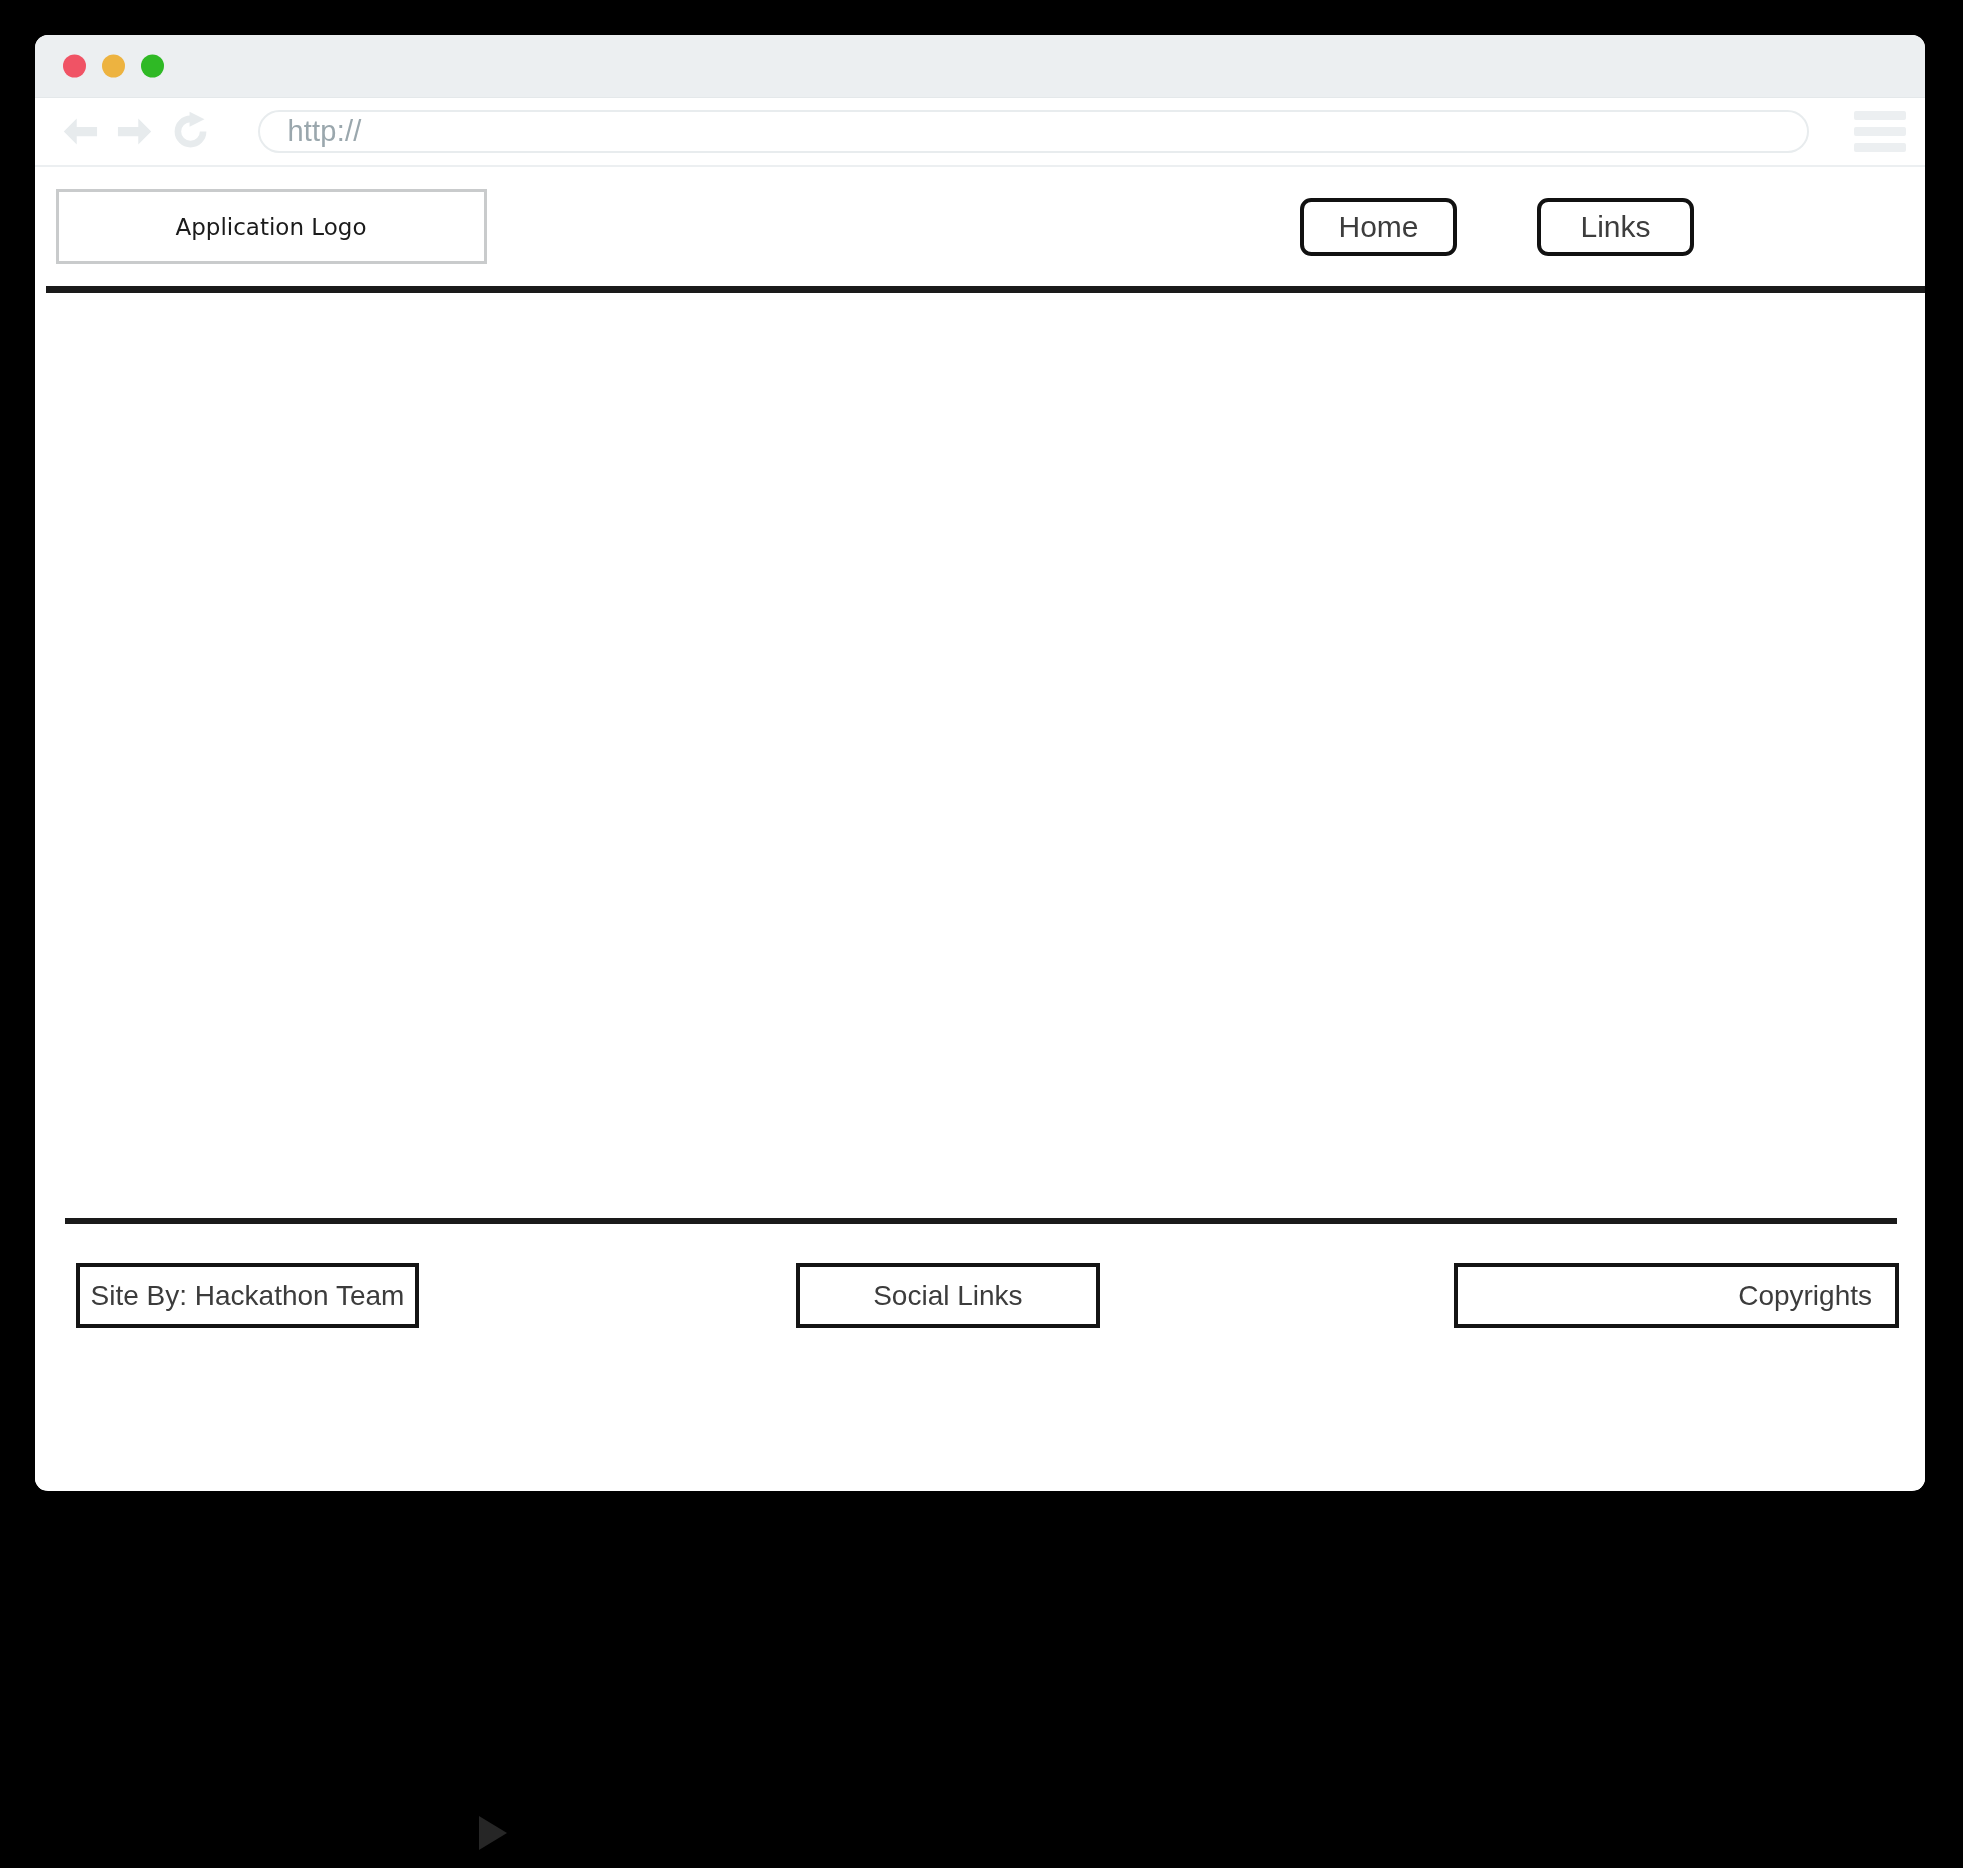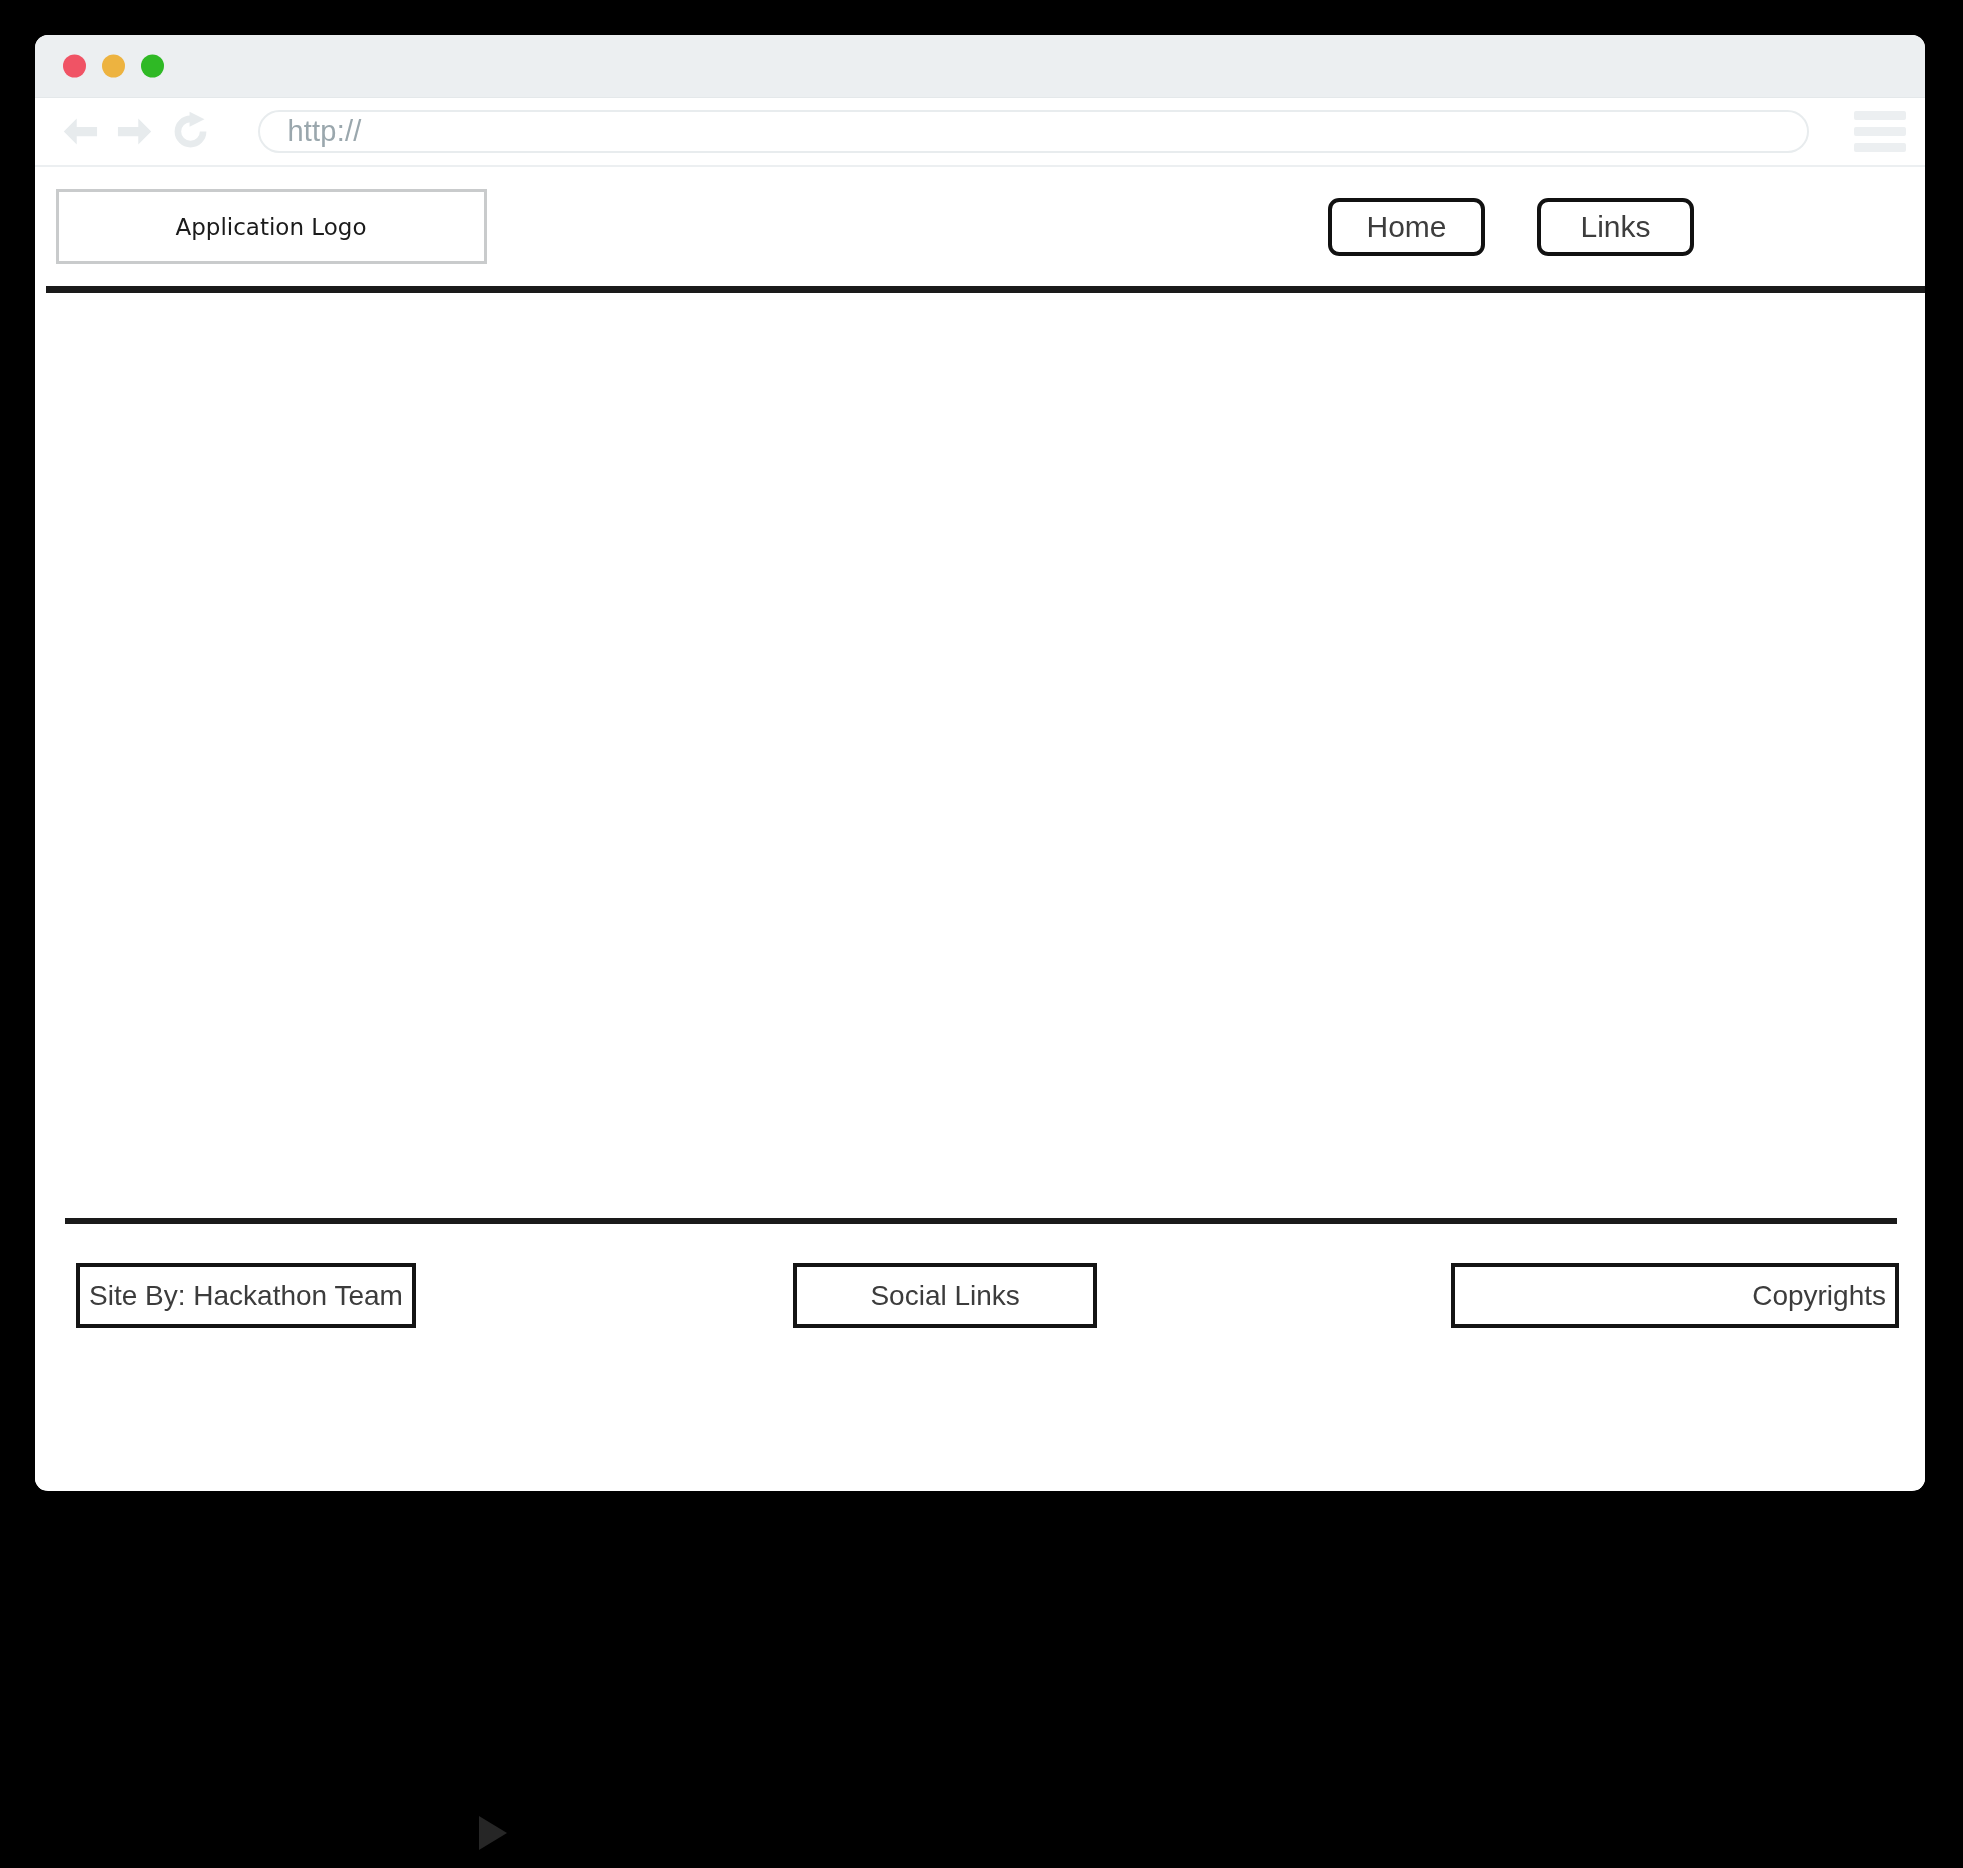--- a/index.html
+++ b/index.html
@@ -144,21 +144,21 @@
     box-sizing: border-box;
   }
   .logo-text {
     font-size: 23px;
     color: #1b1b1b;
     font-family: "DejaVu Sans", sans-serif;
   }
   .nav-buttons {
     display: flex;
     align-items: center;
-    gap: 52px;
+    gap: 80px;
     margin-right: 205px;
   }
   .nav-btn {
     min-width: 157px;
     height: 58px;
     border: 4.7px solid #111111;
     border-radius: 11.2px;
     background: #ffffff;
     display: flex;
     align-items: center;
@@ -206,21 +206,21 @@
     box-sizing: border-box;
   }
   .footer-box {
     height: 65px;
     border: 4.7px solid #141414;
     background: #ffffff;
     display: flex;
     align-items: center;
     justify-content: center;
     box-sizing: border-box;
-    padding: 0 9px;
+    padding: 0 23px;
   }
   .fb-1 { width: 343px; margin-left: 15px; }
   .fb-2 { width: 324px; margin-left: 377px; }
   .fb-3 { width: 477px; margin-left: 354px; justify-content: flex-end; }
   .footer-label {
     font-size: 28px;
     color: #3c3c3c;
     white-space: nowrap;
   }
 

